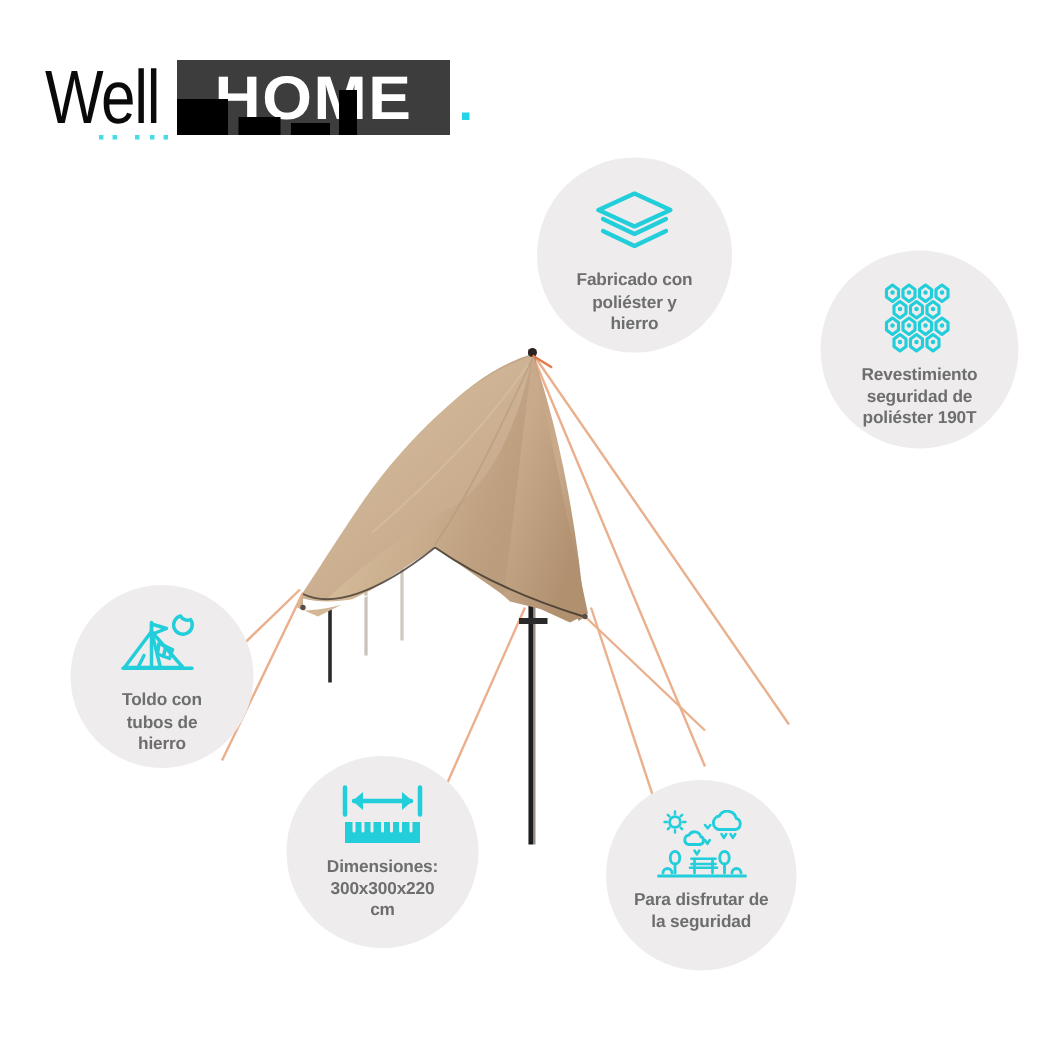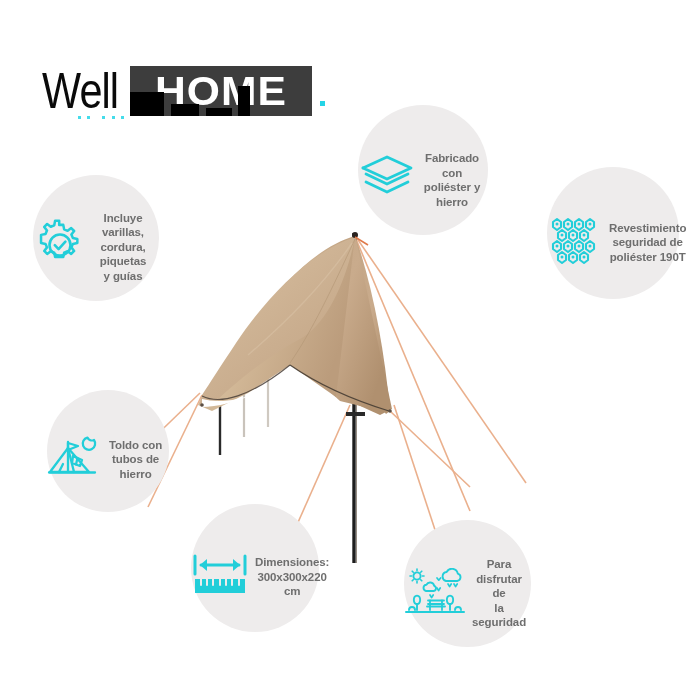--- a/index.html
+++ b/index.html
@@ -12,25 +12,24 @@
     width: 700px;
     height: 700px;
     background: #ffffff;
     overflow: hidden;
     font-family: "Liberation Sans", sans-serif;
   }
 
   
   #logo {
     position: absolute;
-    left: 42px;
+    left: 30px;
     top: 34px;
     width: 290px;
     height: 62px;
-    margin-top: 26px;
   }
   #logo-well {
     position: absolute;
     left: 0px;
     top: 2px;
     font-family: "Liberation Sans", sans-serif;
     font-size: 45px;
     font-weight: 300;
     letter-spacing: -1px;
     color: #0a0a0a;
@@ -81,20 +80,21 @@
     background: #45dcea;
     bottom: 3px;
   }
 
   
   .badge {
     position: absolute;
     border-radius: 50%;
     background: #eeecec;
     display: flex;
+    flex-direction: column;
     align-items: center;
     justify-content: flex-start;
     box-sizing: border-box;
   }
   .badge-icon {
     display: block;
   }
   .badge-label {
     text-align: center;
     color: #6e6e6e;
@@ -212,32 +212,20 @@
       <path fill="none" stroke="#3f372f" stroke-width="1.3" opacity="0.85" d="M150 150 C 176 168, 210 184, 249 196"></path>
 
       <circle cx="215" cy="20" r="3" fill="#2a2320"></circle>
       <path d="M215 22 L 228 30" stroke="#e07a4a" stroke-width="1.6" fill="none"></path>
 
       <circle cx="62" cy="190" r="1.8" fill="#5a4e44"></circle>
       <circle cx="250" cy="196" r="1.8" fill="#5a4e44"></circle>
     </svg>
   </div>
 
-  <div class="badge" id="badge-varillas">
-    <span class="badge-icon">
-      <svg width="54" height="54" viewBox="0 0 54 54" fill="none" stroke="#22ced9" stroke-width="2.6" stroke-linecap="round" stroke-linejoin="round">
-        <path d="M27 4 l4.2 0 0.9 4.6 3.6 1.5 3.7-2.8 3 3 -2.8 3.7 1.5 3.6 4.6 0.9 0 4.2 -4.6 0.9 -1.5 3.6 2.8 3.7 -3 3 -3.7-2.8 -3.6 1.5 -0.9 4.6 -4.2 0 -4.2 0 -0.9-4.6 -3.6-1.5 -3.7 2.8 -3-3 2.8-3.7 -1.5-3.6 -4.6-0.9 0-4.2 0-4.2 4.6-0.9 1.5-3.6 -2.8-3.7 3-3 3.7 2.8 3.6-1.5 0.9-4.6 4.2 0 z" transform="translate(0,3) scale(0.97)"></path>
-        <circle cx="27" cy="27" r="10.5"></circle>
-        <path d="M21.8 27.2 l3.8 3.9 6.8 -7.4"></path>
-      </svg>
-    </span>
-    <div class="badge-label">Incluye varillas,
-cordura, piquetas
-y guías</div>
-  </div>
 
   <div class="badge" id="badge-fabricado">
     <span class="badge-icon">
       <svg width="58" height="50" viewBox="0 0 58 50" fill="none" stroke="#22ced9" stroke-width="2.8" stroke-linejoin="round" stroke-linecap="round">
         <path d="M29 4 L53 15 L29 26 L5 15 Z"></path>
         <path d="M8 21 L29 31 L50 21"></path>
         <path d="M8 29 L29 39 L50 29"></path>
         <path d="M5 15 L5 15"></path>
       </svg>
     </span>

